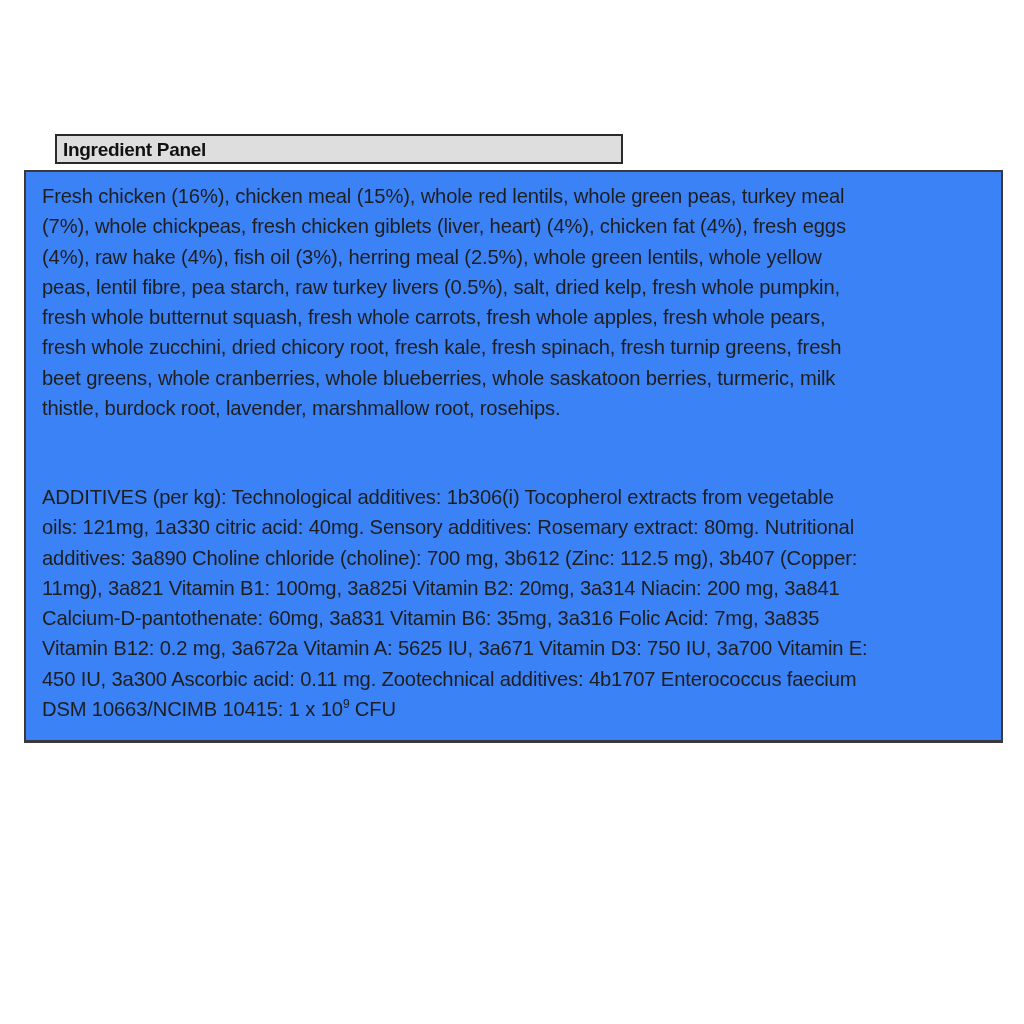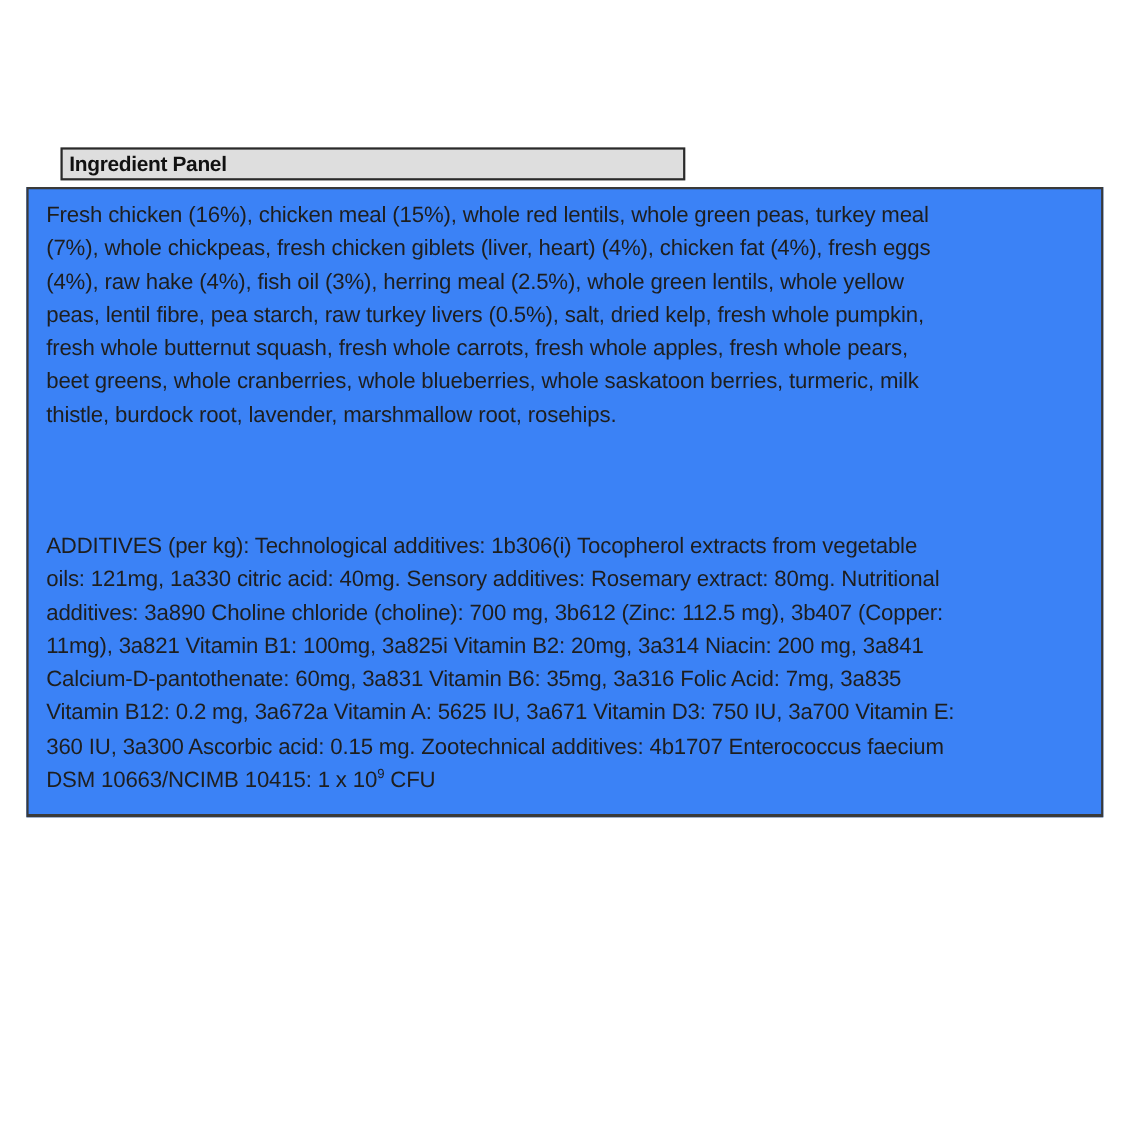--- a/index.html
+++ b/index.html
@@ -75,27 +75,28 @@
   <span class="panel-header-title">Ingredient Panel</span>
 </div>
 
 <div class="panel-box">
   <div class="text-block ingredients-block">
     <span class="line">Fresh chicken (16%), chicken meal (15%), whole red lentils, whole green peas, turkey meal</span>
     <span class="line">(7%), whole chickpeas, fresh chicken giblets (liver, heart) (4%), chicken fat (4%), fresh eggs</span>
     <span class="line">(4%), raw hake (4%), fish oil (3%), herring meal (2.5%), whole green lentils, whole yellow</span>
     <span class="line">peas, lentil fibre, pea starch, raw turkey livers (0.5%), salt, dried kelp, fresh whole pumpkin,</span>
     <span class="line">fresh whole butternut squash, fresh whole carrots, fresh whole apples, fresh whole pears,</span>
+    <span class="line">fresh whole zucchini, dried chicory root, fresh kale, fresh spinach, fresh turnip greens, fresh</span>
     <span class="line">beet greens, whole cranberries, whole blueberries, whole saskatoon berries, turmeric, milk</span>
     <span class="line">thistle, burdock root, lavender, marshmallow root, rosehips.</span>
   </div>
 
   <div class="text-block additives-block">
     <span class="line">ADDITIVES (per kg): Technological additives: 1b306(i) Tocopherol extracts from vegetable</span>
     <span class="line">oils: 121mg, 1a330 citric acid: 40mg. Sensory additives: Rosemary extract: 80mg. Nutritional</span>
     <span class="line">additives: 3a890 Choline chloride (choline): 700 mg, 3b612 (Zinc: 112.5 mg), 3b407 (Copper:</span>
     <span class="line">11mg), 3a821 Vitamin B1: 100mg, 3a825i Vitamin B2: 20mg, 3a314 Niacin: 200 mg, 3a841</span>
     <span class="line">Calcium-D-pantothenate: 60mg, 3a831 Vitamin B6: 35mg, 3a316 Folic Acid: 7mg, 3a835</span>
     <span class="line">Vitamin B12: 0.2 mg, 3a672a Vitamin A: 5625 IU, 3a671 Vitamin D3: 750 IU, 3a700 Vitamin E:</span>
-    <span class="line">360 IU, 3a300 Ascorbic acid: 0.15 mg. Zootechnical additives: 4b1707 Enterococcus faecium</span>
+    <span class="line">450 IU, 3a300 Ascorbic acid: 0.11 mg. Zootechnical additives: 4b1707 Enterococcus faecium</span>
     <span class="line"><span>DSM 10663/NCIMB 10415: 1 x 10</span><sup>9</sup><span> CFU</span></span>
   </div>
 </div>
 
 </body></html>

